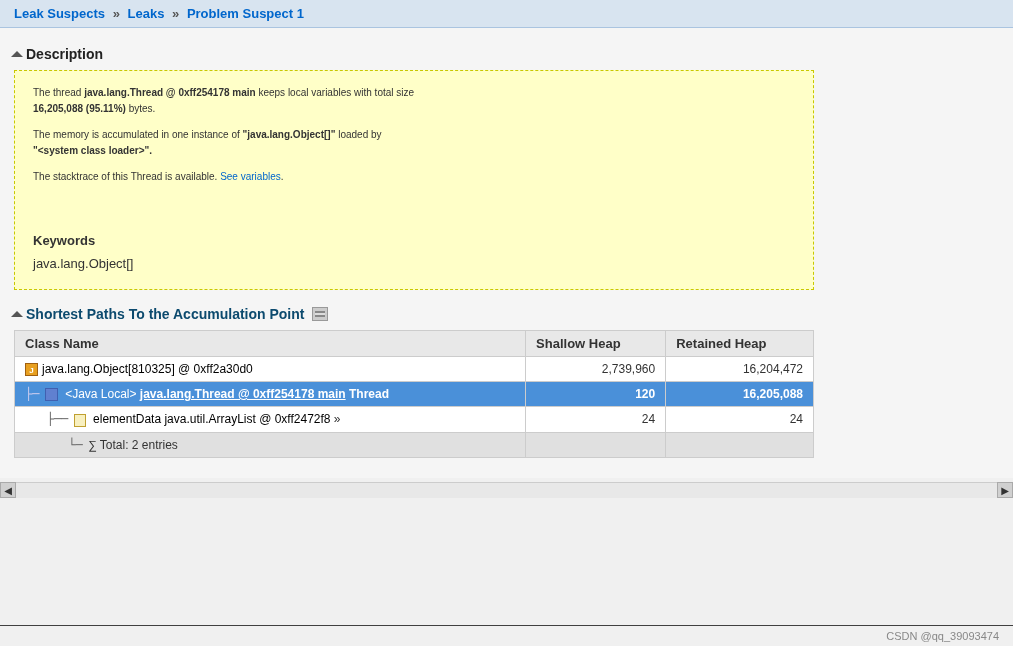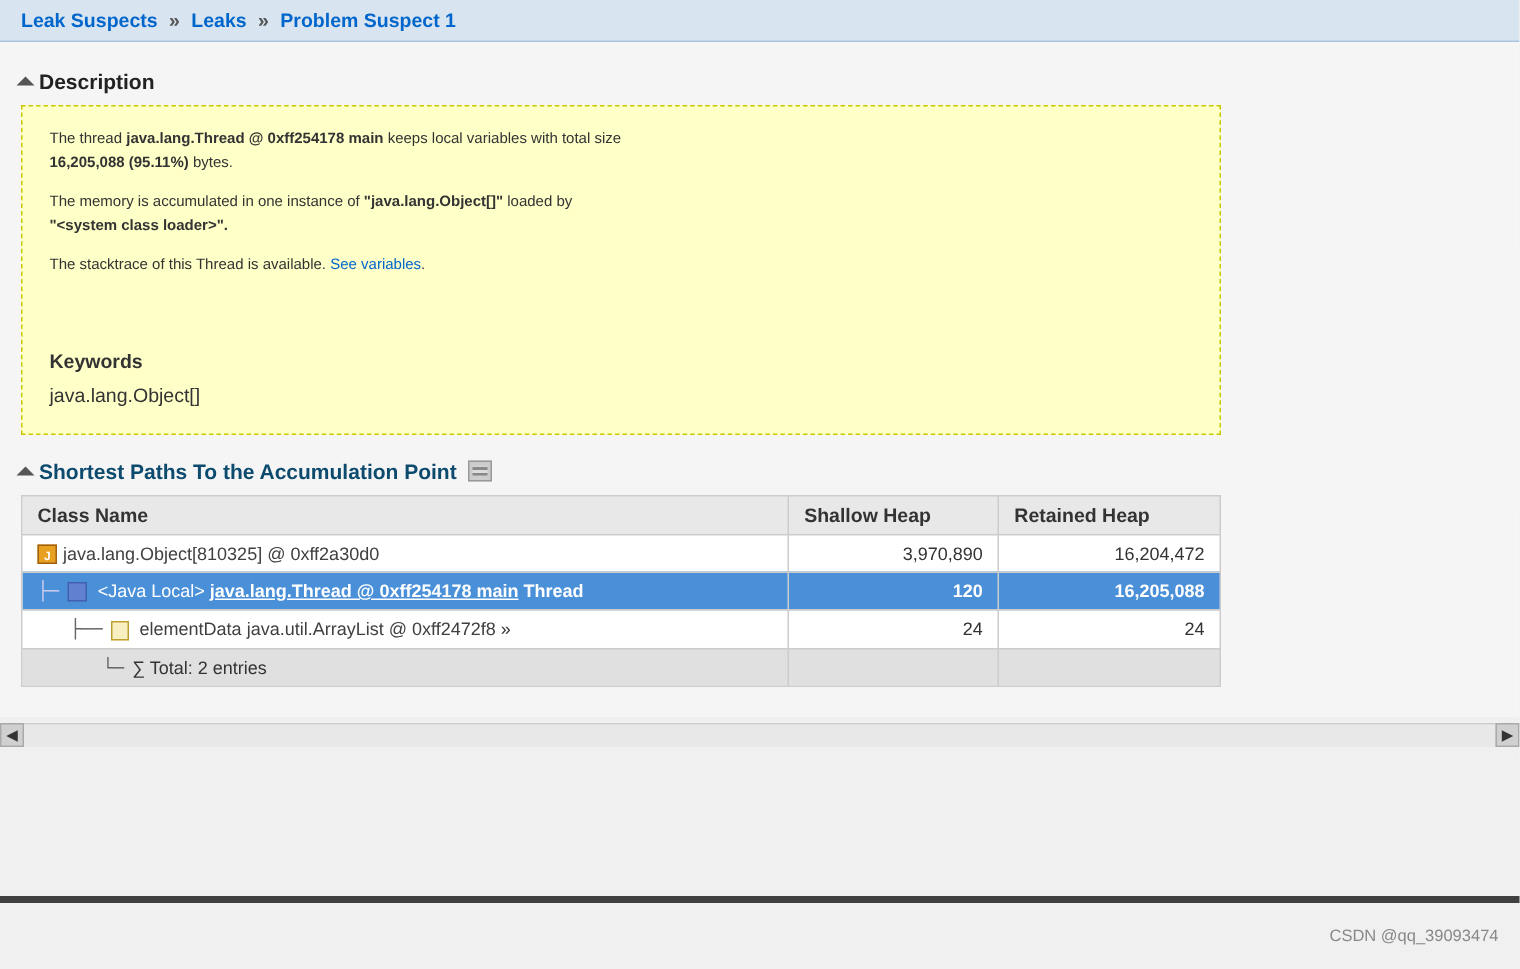--- a/index.html
+++ b/index.html
@@ -116,21 +116,21 @@
       padding: 5px 10px;
       font-size: 12px;
     }
     .data-table td.right { text-align: right; }
     .row-normal { background: #ffffff; }
     .row-highlighted { background: #4a90d9; color: white; }
     .row-highlighted td { color: white; }
     .row-highlighted a { color: white; }
     .row-highlighted .bold { color: white; }
     .row-total { background: #e0e0e0; }
-    .cell-link { color: #404040; text-decoration: none; }
+    .cell-link { color: #000000; text-decoration: none; }
     .tree-prefix {
       font-family: monospace;
       color: #666;
       margin-right: 2px;
     }
     .row-highlighted .tree-prefix { color: #cce; }
     .java-icon {
       display: inline-block;
       width: 13px; height: 13px;
       background: #e8a020;
@@ -138,22 +138,22 @@
       margin-right: 4px;
       vertical-align: middle;
       font-size: 8px;
       color: white;
       text-align: center;
       line-height: 13px;
       font-weight: bold;
     }
     .bottom-bar {
       background: #f0f0f0;
-      border-top: 5px solid #404040;
-      padding: 16px 14px;
+      border-top: 1px solid #404040;
+      padding: 4px 14px;
       text-align: right;
       font-size: 11px;
       color: #888;
       position: fixed;
       bottom: 0;
       left: 0; right: 0;
     }
     .scroll-bar-container {
       background: #e0e0e0;
       height: 16px;
@@ -226,21 +226,21 @@
         <th class="right">Shallow Heap</th>
         <th class="right">Retained Heap</th>
       </tr>
     </thead>
     <tbody>
 
       <tr class="row-normal">
         <td>
           <span class="java-icon">J</span><a href="#" class="cell-link">java.lang.Object[810325] @ 0xff2a30d0</a>
         </td>
-        <td class="right">3,970,890</td>
+        <td class="right">2,739,960</td>
         <td class="right">16,204,472</td>
       </tr>
 
       <tr class="row-highlighted">
         <td>
           <span class="tree-prefix">├─</span>
           <span style="display:inline-block; width:13px; height:13px; background:#6080d0; border:1px solid #4060b0; margin-right:4px; vertical-align:middle;"></span>
           <span>&lt;Java Local&gt; </span><a href="#" style="color:white; font-weight:bold;">java.lang.Thread @ 0xff254178 main</a><span class="bold"> Thread</span>
         </td>
         <td class="right">

